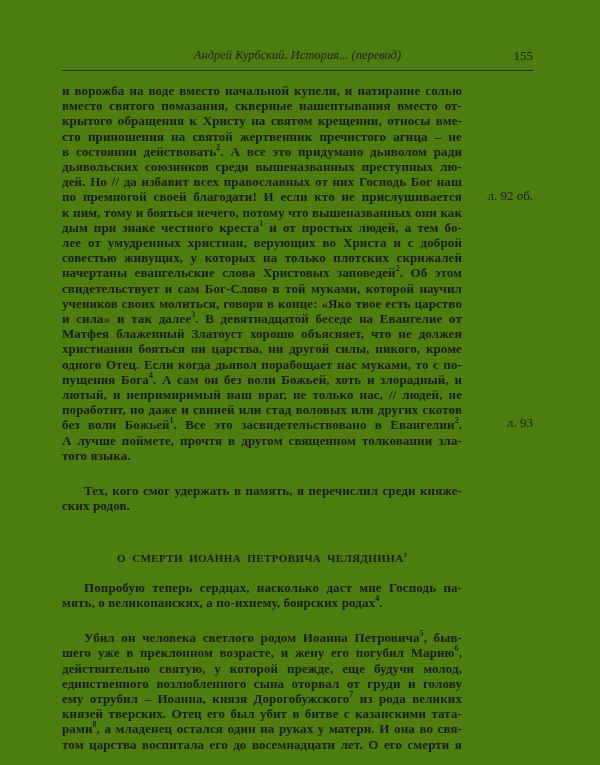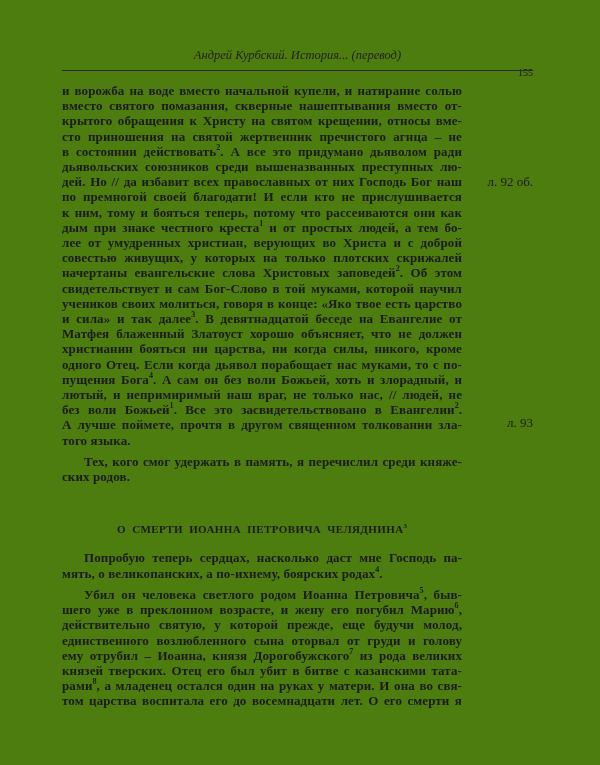--- a/index.html
+++ b/index.html
@@ -21,52 +21,51 @@
     display: block;
     text-align: center;
     font-style: italic;
     font-size: 12.5px;
     line-height: 17px;
     color: #222;
   }
   .rh-page {
     position: absolute;
     top: 0; right: 0;
-    font-size: 10px;
+    font-size: 13px;
     line-height: 17px;
     font-style: normal;
     color: #1b1b1b;
-    margin-top: 17px;
   }
   .rule {
     position: absolute;
     top: 70px; left: 62px; width: 471px; height: 0;
     border-top: 1.6px solid #2a2a2a;
   }
   
   .margin-note {
     position: absolute;
     right: 67px;
     font-size: 13px;
     line-height: 15.2px;
     white-space: nowrap;
     color: #1b1b1b;
   }
-  .note-1 { top: 174px; }
+  .note-1 { top: 188px; }
   .note-2 { top: 387px; margin-top: 28px; }
   
   .text-column {
     position: absolute;
     left: 62px; top: 83px; width: 400px;
     font-size: 13px;
     line-height: 15.2px;
     font-weight: 700;
     letter-spacing: 0.1px;
   }
-  .paragraph + .paragraph { margin-top: 6px; }
+  .paragraph + .paragraph { margin-top: 20px; }
   .line {
     text-align: justify;
     text-align-last: justify;
   }
   .line.end { text-align-last: left; }
   .line.indent { text-indent: 22px; }
   .heading {
     text-align: center;
     margin: 38px 0 13px 0;
     font-size: 11px;
@@ -101,33 +100,34 @@
   <div class="text-column">
       <div class="paragraph">
         <div class="line">и ворожба на воде вместо начальной купели, и натирание солью</div>
         <div class="line">вместо святого помазания, скверные нашептывания вместо от-</div>
         <div class="line">крытого обращения к Христу на святом крещении, относы вме-</div>
         <div class="line">сто приношения на святой жертвенник пречистого агнца – не</div>
         <div class="line">в состоянии действовать<sup>2</sup>. А все это придумано дьяволом ради</div>
         <div class="line">дьявольских союзников среди вышеназванных преступных лю-</div>
         <div class="line">дей. Но // да избавит всех православных от них Господь Бог наш</div>
         <div class="line">по премногой своей благодати! И если кто не прислушивается</div>
-        <div class="line">к ним, тому и бояться теперь, потому что рассеиваются они как</div>
+        <div class="line">к ним, тому и бояться нечего, потому что вышеназванных они как</div>
         <div class="line">дым при знаке честного креста<sup>1</sup> и от простых людей, а тем бо-</div>
         <div class="line">лее от умудренных христиан, верующих во Христа и с доброй</div>
         <div class="line">совестью живущих, у которых на только плотских скрижалей</div>
         <div class="line">начертаны евангельские слова Христовых заповедей<sup>2</sup>. Об этом</div>
         <div class="line">свидетельствует и сам Бог-Слово в той муками, которой научил</div>
         <div class="line">учеников своих молиться, говоря в конце: «Яко твое есть царство</div>
         <div class="line">и сила» и так далее<sup>3</sup>. В девятнадцатой беседе на Евангелие от</div>
         <div class="line">Матфея блаженный Златоуст хорошо объясняет, что не должен</div>
-        <div class="line">христианин бояться ни царства, ни когда силы, никого, кроме</div>
+        <div class="line">христианин бояться ни царства, ни другой силы, никого, кроме</div>
         <div class="line">одного Отец. Если когда дьявол порабощает нас муками, то с по-</div>
         <div class="line">пущения Бога<sup>4</sup>. А сам он без воли Божьей, хоть и злорадный, и</div>
         <div class="line">лютый, и непримиримый наш враг, не только нас, // людей, не</div>
+        <div class="line">поработит, но даже и свиней или стад воловых или других скотов</div>
         <div class="line">без воли Божьей<sup>1</sup>. Все это засвидетельствовано в Евангелии<sup>2</sup>.</div>
         <div class="line">А лучше поймете, прочтя в другом священном толковании зла-</div>
         <div class="line end">того языка.</div>
       </div>
       <div class="paragraph">
         <div class="line indent">Тех, кого смог удержать в память, я перечислил среди княже-</div>
         <div class="line end">ских родов.</div>
       </div>
       <div class="heading">О СМЕРТИ ИОАННА ПЕТРОВИЧА ЧЕЛЯДНИНА<sup>3</sup></div>
       <div class="paragraph">

